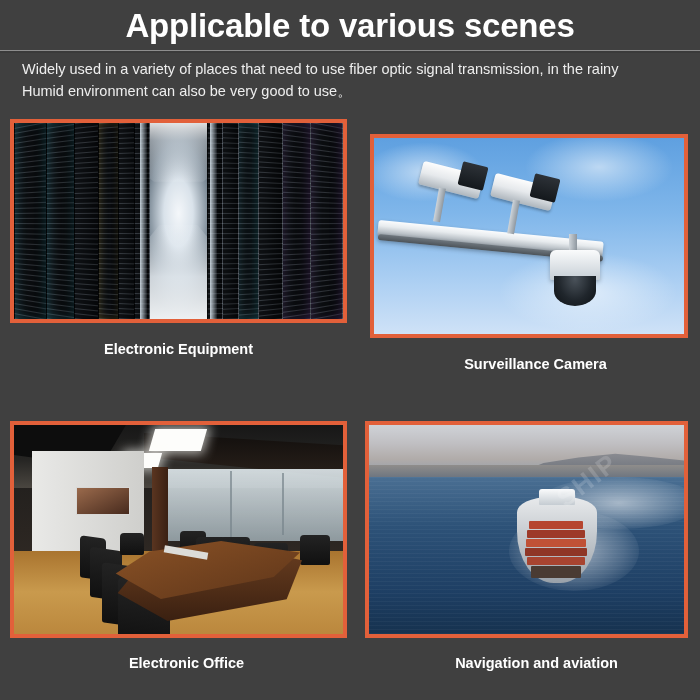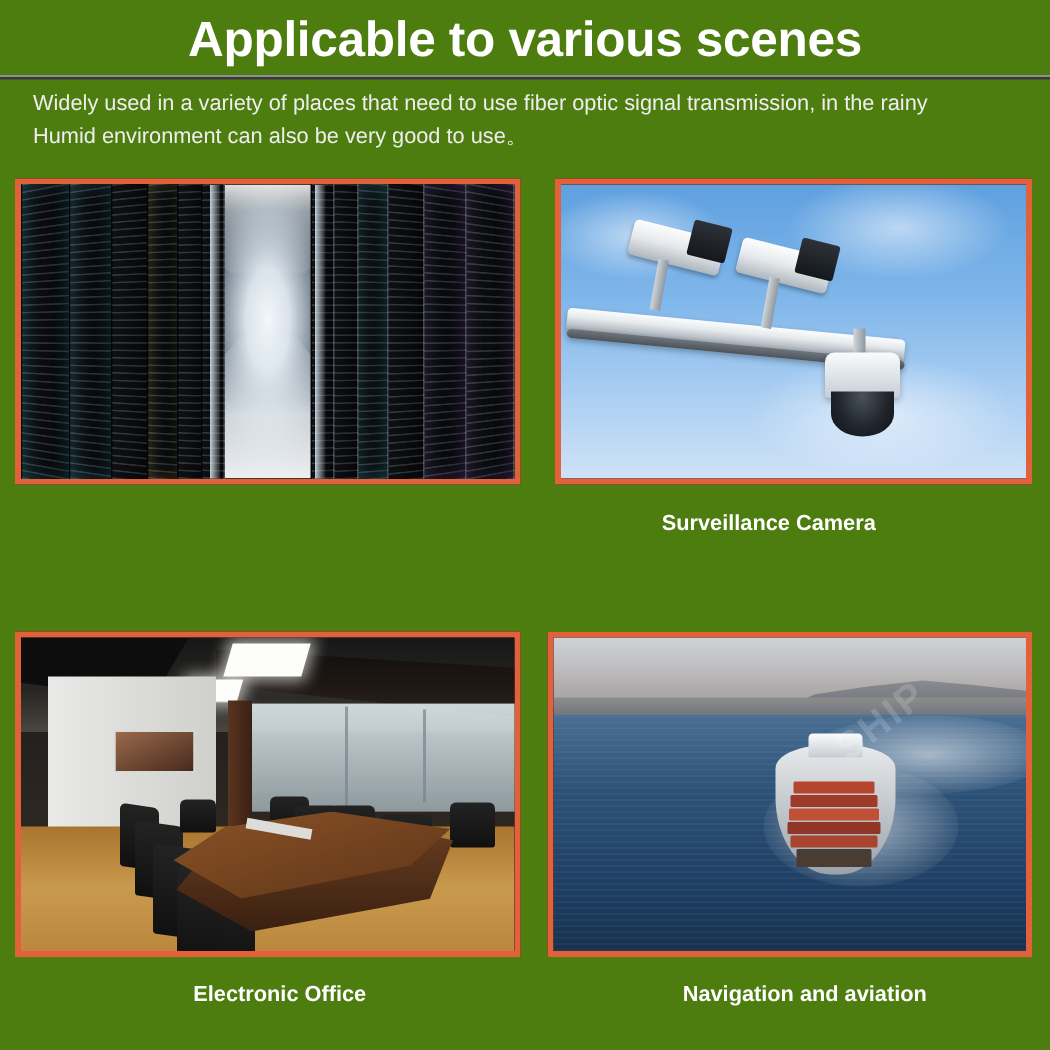--- a/index.html
+++ b/index.html
@@ -4,21 +4,21 @@
 <style>
   html, body {
     margin: 0;
     padding: 0;
     background: #2b2b2b;
   }
   #page {
     position: relative;
     width: 700px;
     height: 700px;
-    background: #4d7c0f;
+    background: #404040;
     font-family: "Liberation Sans", sans-serif;
     overflow: hidden;
     -webkit-font-smoothing: antialiased;
   }
 
   
   #header {
     position: absolute;
     left: 0; top: 0;
     width: 700px;
@@ -91,21 +91,21 @@
     font-size: 14.5px;
     font-weight: bold;
     white-space: nowrap;
   }
 
   
   #cell-electronic-equipment { left: 10px;  top: 7px;   width: 337px; height: 250px; }
   #cell-electronic-equipment .photo-frame { width: 337px; height: 204px; }
   #cell-electronic-equipment .caption { top: 222px; }
 
-  #cell-surveillance-camera  { left: 370px; top: 7px;   width: 277px; height: 250px; }
+  #cell-surveillance-camera  { left: 370px; top: 22px;   width: 277px; height: 250px; padding-left: 46px; }
   #cell-surveillance-camera .photo-frame { width: 318px; height: 204px; }
   #cell-surveillance-camera .caption { top: 222px; left: 4px; }
 
   #cell-corporate-office     { left: 10px;  top: 309px; width: 337px; height: 260px; }
   #cell-corporate-office .photo-frame { width: 337px; height: 217px; }
   #cell-corporate-office .caption { top: 234px; left: 8px; }
 
   #cell-navigation-aviation  { left: 365px; top: 309px; width: 323px; height: 260px; }
   #cell-navigation-aviation .photo-frame { width: 323px; height: 217px; }
   #cell-navigation-aviation .caption { top: 234px; left: 10px; }
@@ -328,20 +328,21 @@
           <div class="rack lit-violet" style="right:32px;  width:30px; transform:perspective(260px) rotateY(22deg); transform-origin:right center;"></div>
           <div class="rack" style="right:60px;  width:26px; transform:perspective(280px) rotateY(18deg); transform-origin:right center;"></div>
           <div class="rack lit-cyan" style="right:84px;  width:22px; transform:perspective(300px) rotateY(14deg); transform-origin:right center;"></div>
           <div class="rack" style="right:104px; width:18px; transform:perspective(320px) rotateY(10deg); transform-origin:right center;"></div>
           <div class="rack" style="right:120px; width:14px; transform:perspective(340px) rotateY(7deg);  transform-origin:right center;"></div>
 
           <div class="rack-sheen" style="left:126px;"></div>
           <div class="rack-sheen" style="right:126px;"></div>
         </div>
       </div>
+      <div class="caption">Electronic Equipment</div>
     </div>
 
     <div class="scene-cell" id="cell-surveillance-camera">
       <div class="photo-frame">
         <div class="photo sky">
           <div class="cloud" style="left:-10px; top:4px;  width:120px; height:60px;"></div>
           <div class="cloud" style="right:10px; top:-6px; width:150px; height:70px;"></div>
           <div class="cloud" style="left:40%;  top:58%;  width:180px; height:80px;"></div>
 
           <div class="cam-bar" style="left:4px; top:82px; width:226px; height:16px; transform:rotate(5.5deg); transform-origin:left center;"></div>

